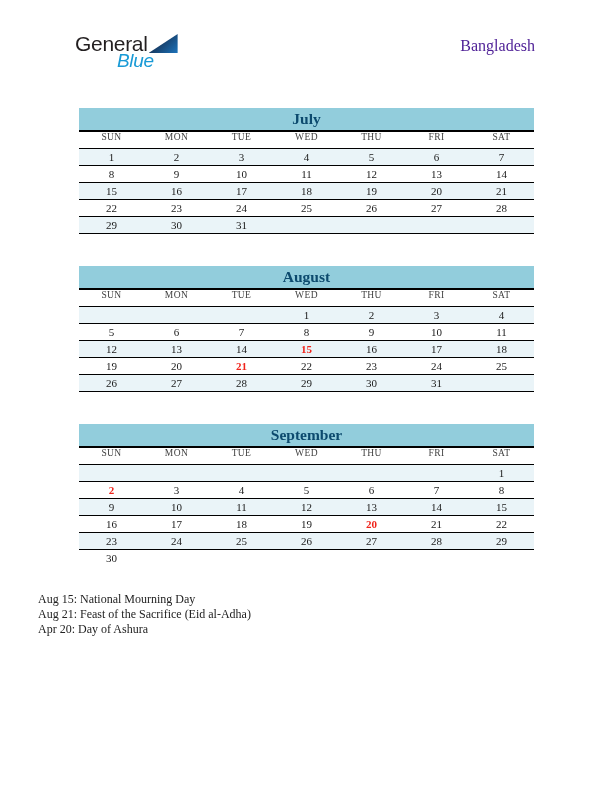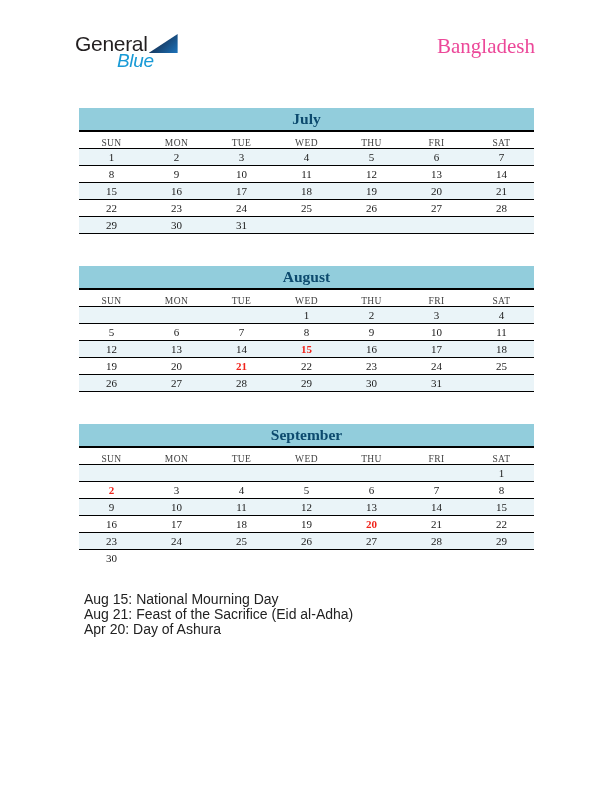--- a/index.html
+++ b/index.html
@@ -20,51 +20,51 @@
   .logo-top{display:flex;align-items:flex-start;}
   .logo-general{font-size:21px;color:var(--logo-dark,#231f20);letter-spacing:-0.3px;}
   .logo-triangle{
     width:29px;height:19px;margin-left:1px;margin-top:1px;
     background:linear-gradient(135deg,var(--triangle-dark,#16365c) 0%,var(--triangle-dark,#16365c) 35%,var(--triangle-light,#1d74bc) 100%);
     clip-path:polygon(0 100%,100% 0,100% 100%);
   }
   .logo-blue{font-size:19px;color:var(--logo-blue,#189ad6);margin:-3px 0 0 42px;letter-spacing:-0.3px;font-style:italic;}
   .title-block{text-align:right;}
   .quarter-title{font-size:30px;line-height:36px;color:#1c1c1c;}
-  .country{font-size:21px;line-height:26px;color:#ec4899;}
+  .country{font-size:16px;line-height:26px;color:#4c1d95;}
   
   #months{width:455px;margin:0 0 0 79px;}
   .month{width:455px;}
   .month + .month{margin-top:32px;}
   .month-band{
     height:22px;line-height:22px;text-align:center;
     background:var(--band,#92cddc);
     font-size:15.5px;font-weight:bold;color:#0c4a6e;
     border-bottom:2px solid var(--border,#000);
   }
   .day-header-row{
-    display:flex;height:16px;align-items:flex-end;
+    display:flex;height:16px;align-items:flex-start;
     border-bottom:1.5px solid var(--border,#000);
     background:#fff;
   }
   .day-header-cell{
     flex:1;text-align:center;
     font-size:9.5px;letter-spacing:.4px;
     color:var(--day-header-text,#3f3f3f);
   }
   .week{display:flex;height:16px;border-bottom:1px solid var(--border,#000);}
   .week.light{background:var(--row-light,#eaf4f8);}
   .week.no-border{border-bottom:none;background:#fff;}
   .day-cell{flex:1;text-align:center;font-size:11px;line-height:16px;color:var(--text,#1a1a1a);}
   .day-cell.holiday{color:var(--holiday-red,#f0241b);font-weight:bold;}
   
   #notes{
-    margin:26px 0 0 84px;
-    font-family:Liberation Sans, sans-serif;
-    font-size:14px;line-height:14.8px;color:#222;
+    margin:26px 0 0 38px;
+    font-family:Liberation Serif, serif;
+    font-size:12px;line-height:14.8px;color:#222;
   }
 </style>
 </head>
 <body>
 
 <div class="page" id="page-root" style="--band: #92cddc; --row-light: #eaf4f8; --border: #000000; --holiday-red: #f0241b; --text: #1a1a1a; --day-header-text: #3f3f3f; --logo-blue: #189ad6; --logo-dark: #231f20; --triangle-dark: #16365c; --triangle-light: #1d74bc;">
 
   <div class="header-row">
     <div class="logo">
       <div class="logo-top">

